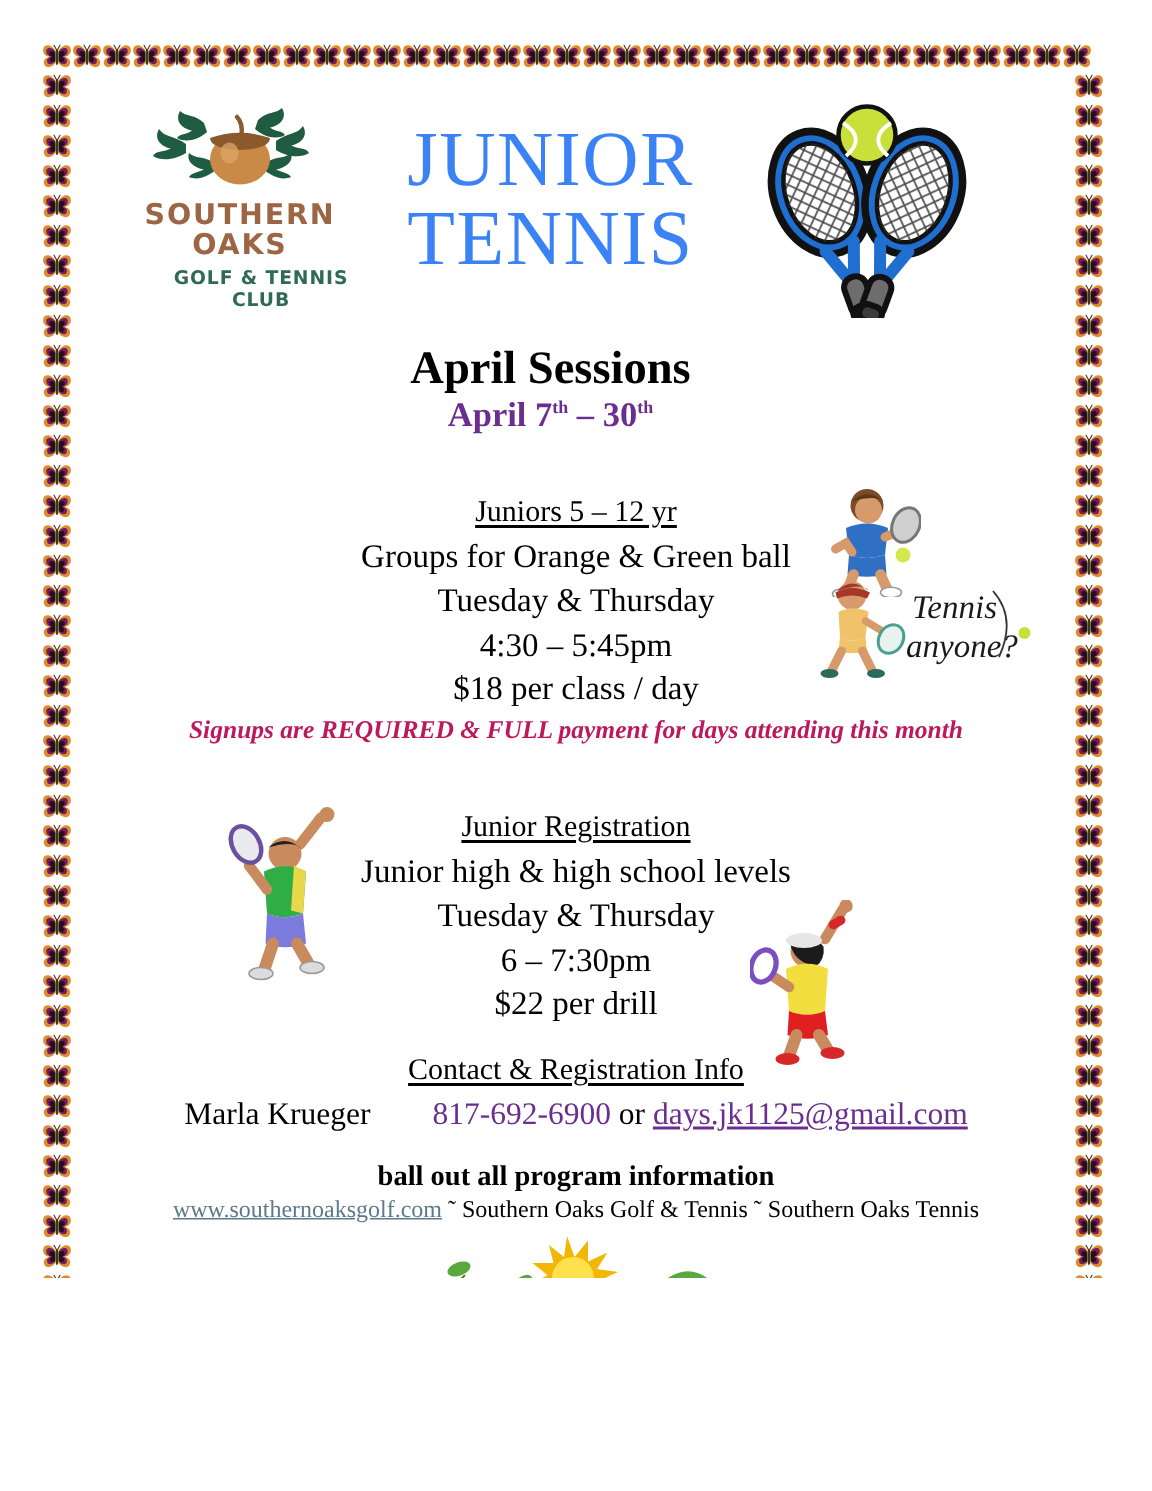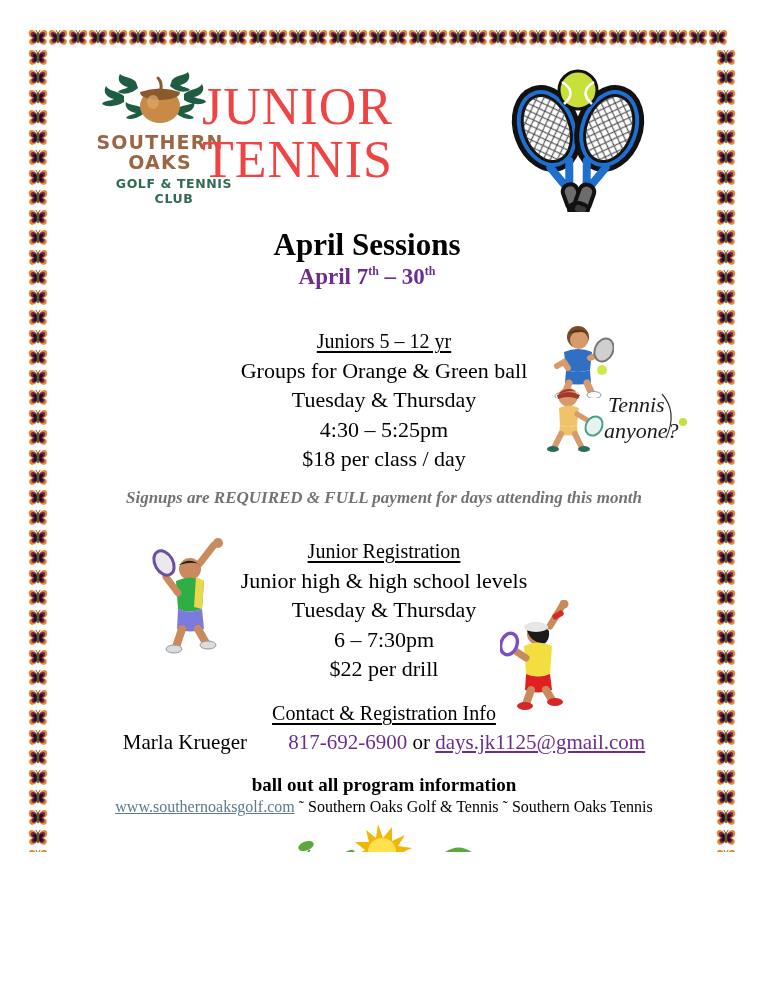--- a/index.html
+++ b/index.html
@@ -85,25 +85,26 @@
     width: 152px;
     height: 152px;
   }
 
   
   .title-main {
     position: absolute;
     left: 150px;
     top: 28px;
     width: 330px;
+    text-align: center;
     font-family: "Liberation Serif", "DejaVu Serif", serif;
     font-size: 52px;
     line-height: 1.02;
     letter-spacing: 1px;
-    color: #ef4444;
+    color: #3b82f6;
   }
   .subtitle {
     position: absolute;
     left: 120px;
     top: 175px;
     width: 390px;
     text-align: center;
     font-size: 31px;
     font-weight: bold;
     color: #000000;
@@ -136,22 +137,22 @@
   }
   .sec-line {
     font-size: 22px;
     line-height: 1.33;
     color: #000000;
   }
   .note-purple {
     font-size: 17px;
     font-weight: bold;
     font-style: italic;
-    color: #737373;
-    margin-top: 15px;
+    color: #be185d;
+    margin-top: 4px;
   }
   .contact-line { font-size: 21px; line-height: 1.35; }
   .purple-text { color: #6b2d8f; margin-left: 36px; }
   .link-purple {
     color: #6b2d8f;
     text-decoration: underline;
   }
   .prog-head {
     font-size: 19px;
     font-weight: bold;
@@ -2299,21 +2300,21 @@
     </div>
 
     <div class="subtitle">April Sessions</div>
 
     <div class="daterange"><span>April 7</span><sup>th</sup><span> – 30</span><sup>th</sup></div>
 
     <div class="section sec-juniors">
       <div class="sec-head">Juniors 5 – 12 yr</div>
       <div class="sec-line">Groups for Orange &amp; Green ball</div>
       <div class="sec-line">Tuesday &amp; Thursday</div>
-      <div class="sec-line">4:30 – 5:25pm</div>
+      <div class="sec-line">4:30 – 5:45pm</div>
       <div class="sec-line">$18 per class / day</div>
       <div class="note-purple">Signups are REQUIRED &amp; FULL payment for days attending this month</div>
     </div>
 
     <svg class="art art-boy" viewBox="0 0 70 74">
       <circle cx="34" cy="13" r="11" fill="#7b4b2a"></circle>
       <circle cx="35" cy="16" r="9" fill="#d79a6b"></circle>
       <path d="M24 10 Q34 1 45 10 Q40 6 24 10 Z" fill="#5e3618"></path>
       <path d="M20 28 Q34 22 48 28 L46 46 Q34 50 22 46 Z" fill="#2f6fc4"></path>
       <path d="M22 46 Q34 50 46 46 L47 59 Q34 62 21 59 Z" fill="#2f6fc4"></path>

